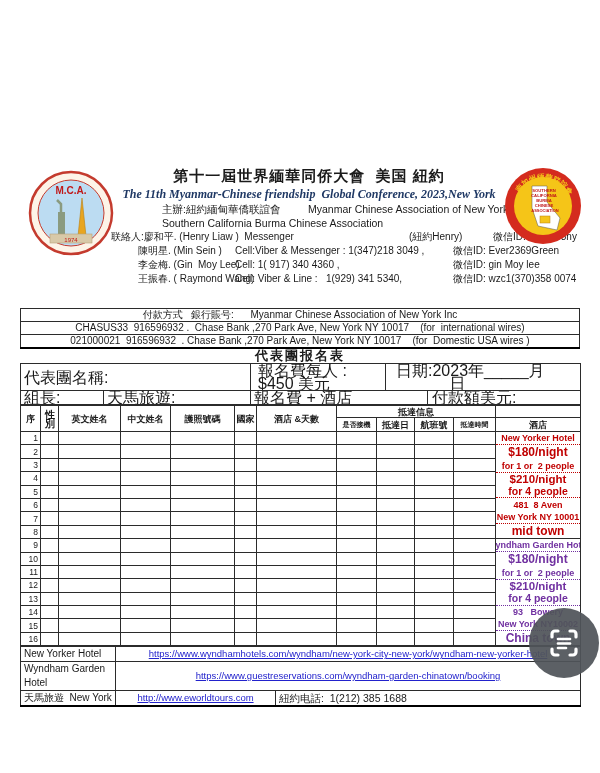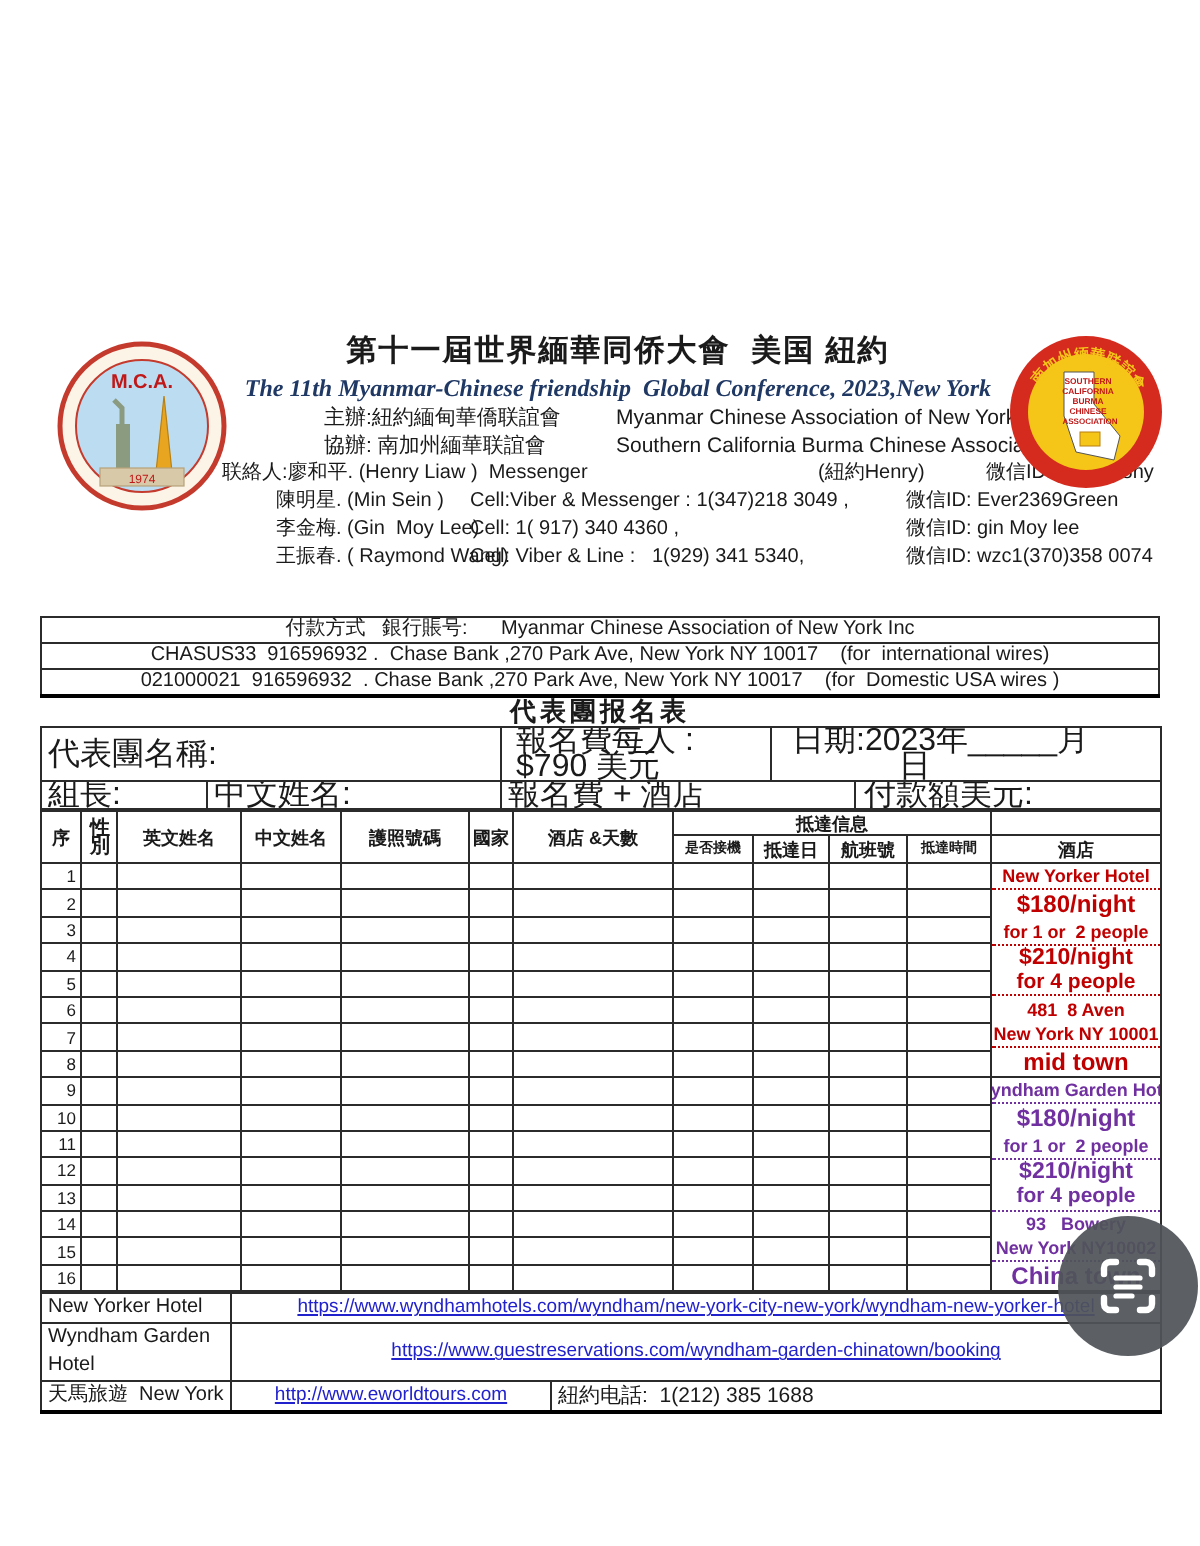--- a/index.html
+++ b/index.html
@@ -121,21 +121,20 @@
       </div>
 
       <div class="hd-center">
         <div class="title-cn pre">第十一屆世界緬華同侨大會  美国 紐約</div>
         <div class="title-en pre">The 11th Myanmar-Chinese friendship  Global Conference, 2023,New York</div>
         <div class="orgline">
           <span class="cn pre">主辦:紐約緬甸華僑联誼會</span>
           <span class="pre">Myanmar Chinese Association of New York Inc</span>
         </div>
         <div class="orgline">
-          <span class="cn pre">協辦: 南加州緬華联誼會</span>
           <span class="pre">Southern California Burma Chinese Association</span>
         </div>
         <div class="contact l1">
           <span class="c1 pre">联絡人:廖和平. (Henry Liaw )  Messenger</span>
           <span class="c2 pre">(紐約Henry)</span>
           <span class="c3 pre">微信ID: Henry88ny</span>
         </div>
         <div class="contact ln">
           <span class="c1 pre">陳明星. (Min Sein )</span>
           <span class="c2 pre">Cell:Viber &amp; Messenger : 1(347)218 3049 ,</span>
@@ -174,26 +173,26 @@
       <colgroup>
           <col style="width:83px">
           <col style="width:147px">
           <col style="width:135px">
           <col style="width:42px">
           <col style="width:153px">
         </colgroup>
       <tbody>
           <tr>
         <td colspan="2">代表團名稱:</td>
-        <td class="fee">報名費每人 : $790 美元</td>
+        <td class="fee">報名費每人 : $450 美元</td>
         <td colspan="2" class="date">日期:2023年_____月______日</td>
       </tr>
       <tr>
         <td>組長:</td>
-        <td>中文姓名:</td>
+        <td>天馬旅遊:</td>
         <td colspan="2">報名費 + 酒店</td>
         <td class="amount">付款額美元:</td>
       </tr>
     </tbody>
       </table>
 
     <table class="main">
       <colgroup>
         <col style="width:20px">
           <col style="width:18px">

